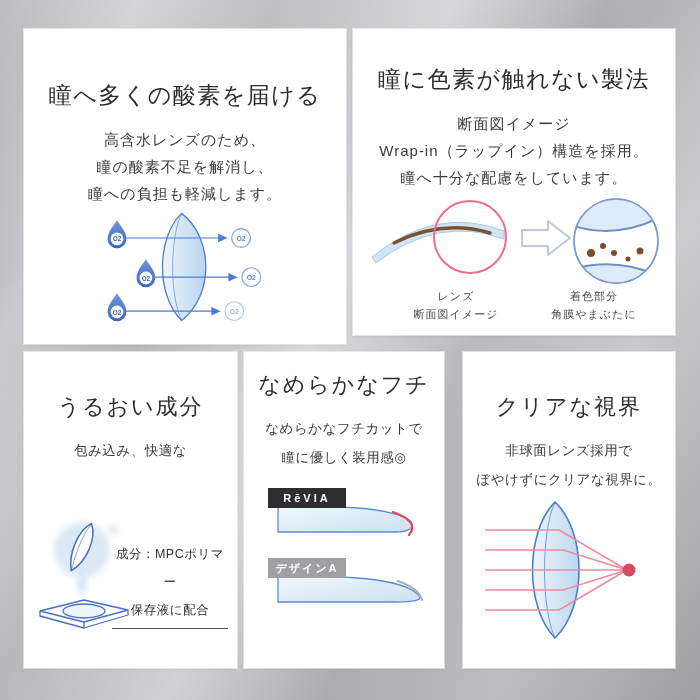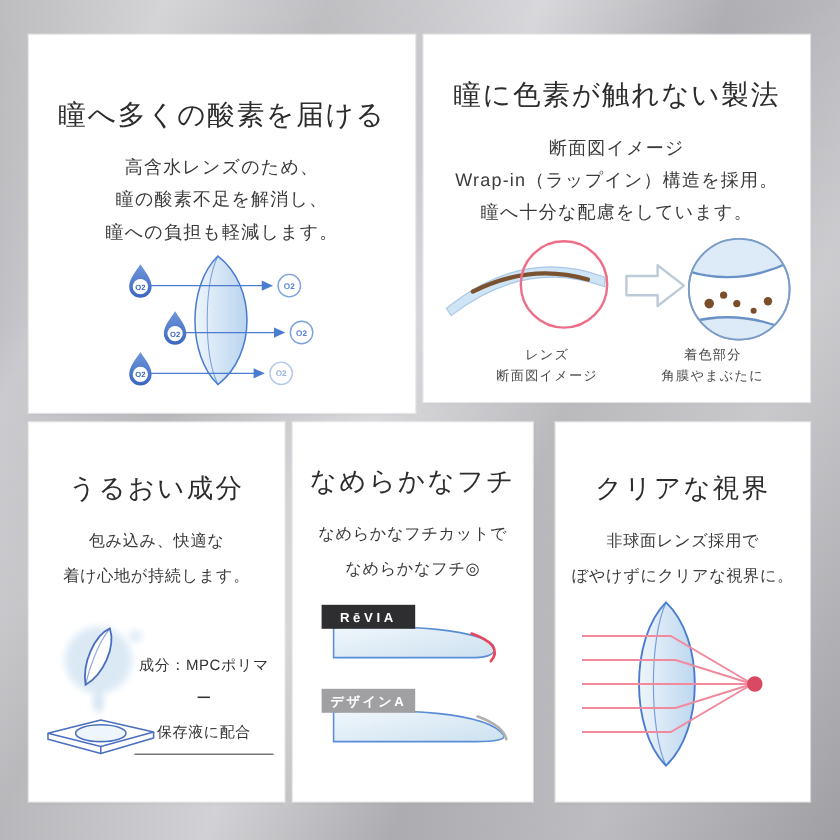--- a/index.html
+++ b/index.html
@@ -6,21 +6,21 @@
   body{width:700px;height:700px;font-family:"Liberation Sans","DejaVu Sans",sans-serif;}
   .stage{position:relative;width:700px;height:700px;overflow:hidden;
     background:linear-gradient(112deg,#a4a4a8 0%,#c9c9cd 14%,#b3b3b7 28%,#d4d4d8 46%,#aeaeb2 62%,#c3c3c7 79%,#a8a8ac 100%);}
   .stage::before{content:"";position:absolute;inset:0;
     background:linear-gradient(158deg,rgba(255,255,255,.28) 0%,rgba(255,255,255,0) 28%,rgba(255,255,255,.16) 52%,rgba(0,0,0,.05) 100%);}
   .card{position:absolute;background:#ffffff;box-shadow:0 0 0 1px rgba(255,255,255,.55),0 1px 3px rgba(0,0,0,.10);
     box-sizing:border-box;text-align:center;overflow:hidden;}
   #card-oxygen{left:24px;top:29px;width:322px;height:315px;padding-top:50px;}
   #card-pigment{left:353px;top:29px;width:322px;height:306px;padding-top:34px;}
   #card-moisture{left:24px;top:352px;width:213px;height:316px;padding-top:38px;}
-  #card-edge{left:244px;top:352px;width:200px;height:316px;padding-top:32px;}
+  #card-edge{left:244px;top:352px;width:200px;height:316px;padding-top:16px;}
   #card-clarity{left:463px;top:352px;width:212px;height:316px;padding-top:38px;}
   .title{font-family:"Liberation Serif","DejaVu Serif",serif;color:#2d2d2d;white-space:nowrap;}
   .title-lg{font-size:23px;letter-spacing:1.5px;line-height:1.5;}
   .title-sm{font-size:22px;letter-spacing:2px;line-height:1.5;}
   .body{margin-top:12px;color:#3b3b3b;}
   .body .line{font-size:15px;line-height:1.8;letter-spacing:1px;white-space:nowrap;}
   .body-sm{margin-top:13px;}
   .body-sm .line{font-size:13.5px;line-height:2.15;letter-spacing:0.5px;white-space:nowrap;}
   .illo{margin-top:2px;}
   .pigment-illo{position:relative;height:190px;margin-top:0;}
@@ -153,21 +153,20 @@
         <div>着色部分</div>
         <div>角膜やまぶたに</div>
       </div>
     </div>
   </div>
 
   <div class="card" id="card-moisture">
     <div class="title title-sm">うるおい成分</div>
     <div class="body body-sm">
       <div class="line">包み込み、快適な</div>
-      <div class="line">着け心地が持続します。</div>
     </div>
     <div class="moisture-illo">
       <svg width="100" height="132" viewBox="0 0 100 132">
         <defs>
           <filter id="soft" x="-40%" y="-40%" width="180%" height="180%">
               <feGaussianBlur stdDeviation="3"></feGaussianBlur>
             </filter>
         </defs>
         <circle cx="48" cy="40" r="28" fill="#dbe9f5" filter="url(#soft)"></circle>
         <circle cx="79" cy="20" r="5" fill="#dbe9f5" filter="url(#soft)"></circle>
@@ -188,21 +187,21 @@
         <div>保存液に配合</div>
         <div class="rule"></div>
       </div>
     </div>
   </div>
 
   <div class="card" id="card-edge">
     <div class="title title-sm">なめらかなフチ</div>
     <div class="body body-sm">
       <div class="line">なめらかなフチカットで</div>
-      <div class="line">なめらかなフチ◎</div>
+      <div class="line">瞳に優しく装用感◎</div>
     </div>
     <div class="edge-illo">
       <svg width="200" height="140" viewBox="0 0 200 140">
         <defs>
           <linearGradient id="g-edge" x1="0" y1="0" x2="1" y2="1">
             <stop offset="0" stop-color="#f0f7fc"></stop>
               <stop offset="1" stop-color="#cde1f0"></stop>
           </linearGradient>
         </defs>
 

